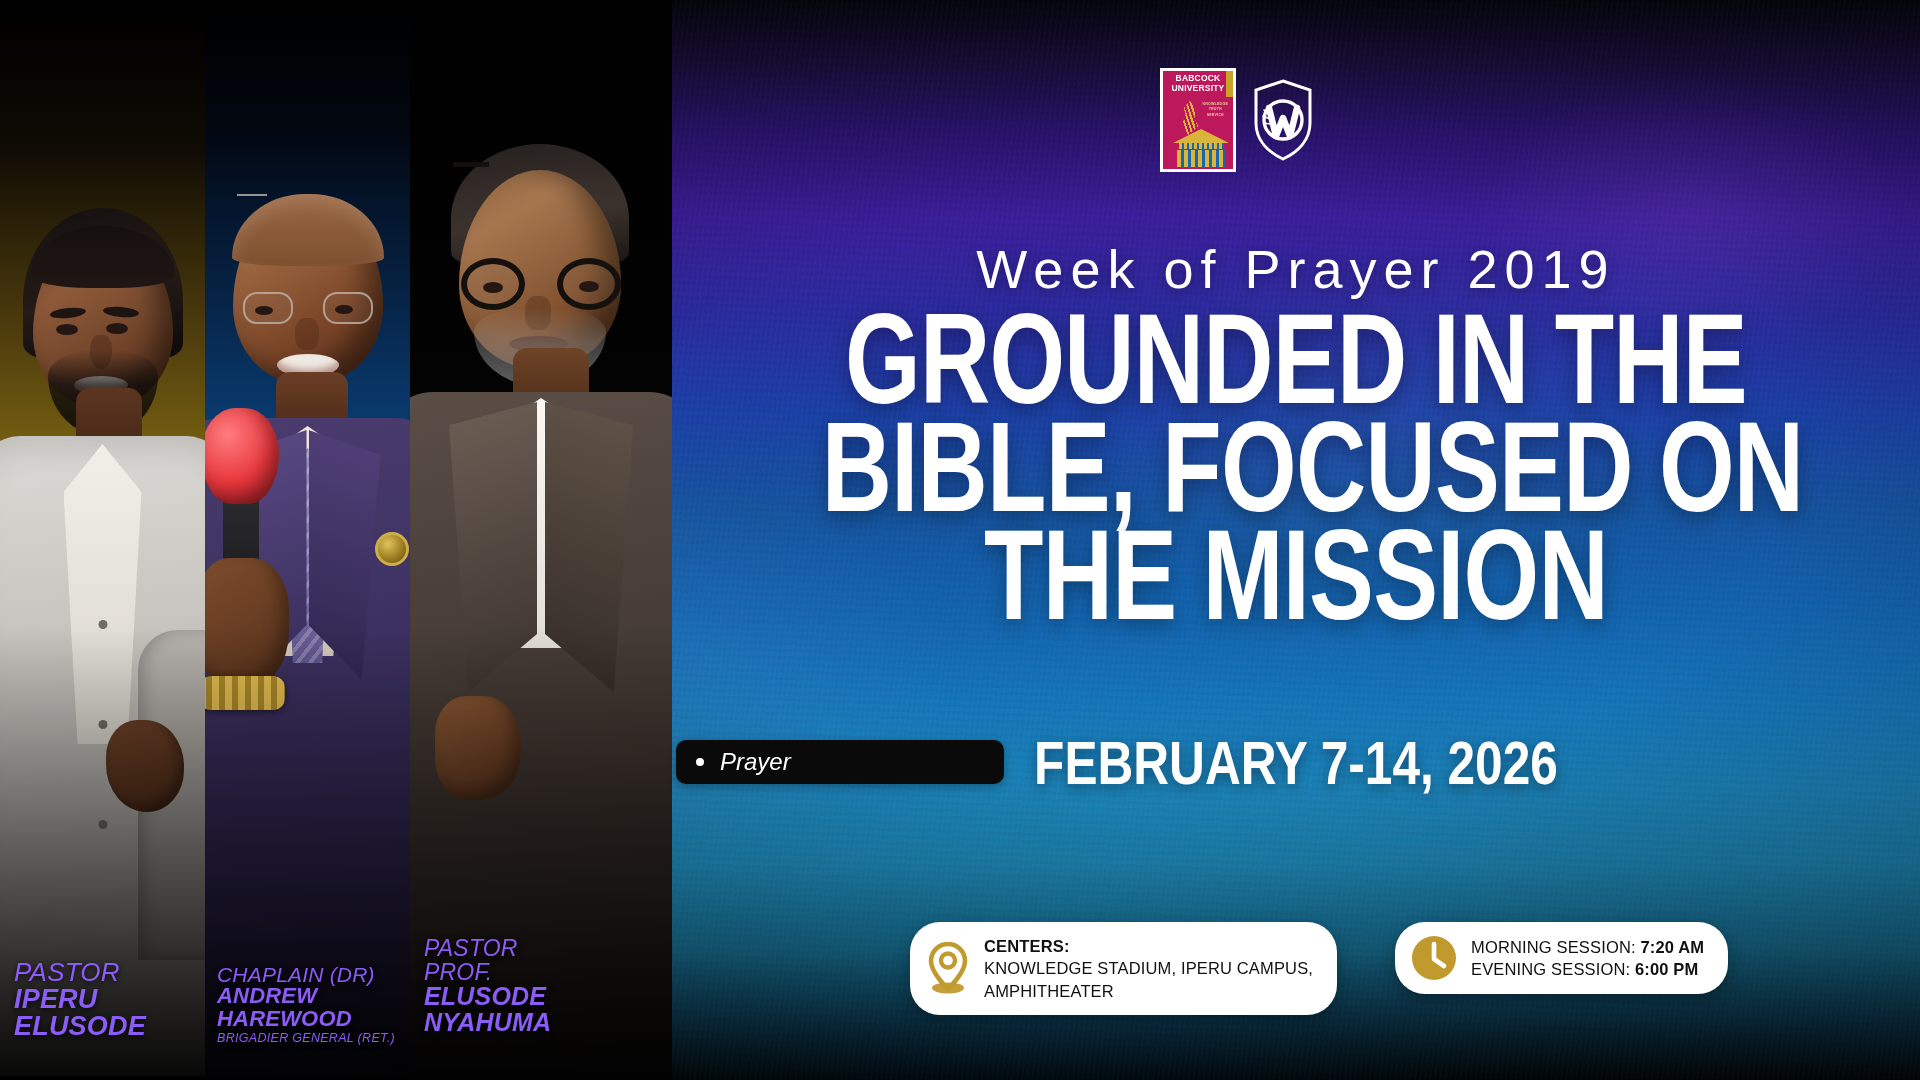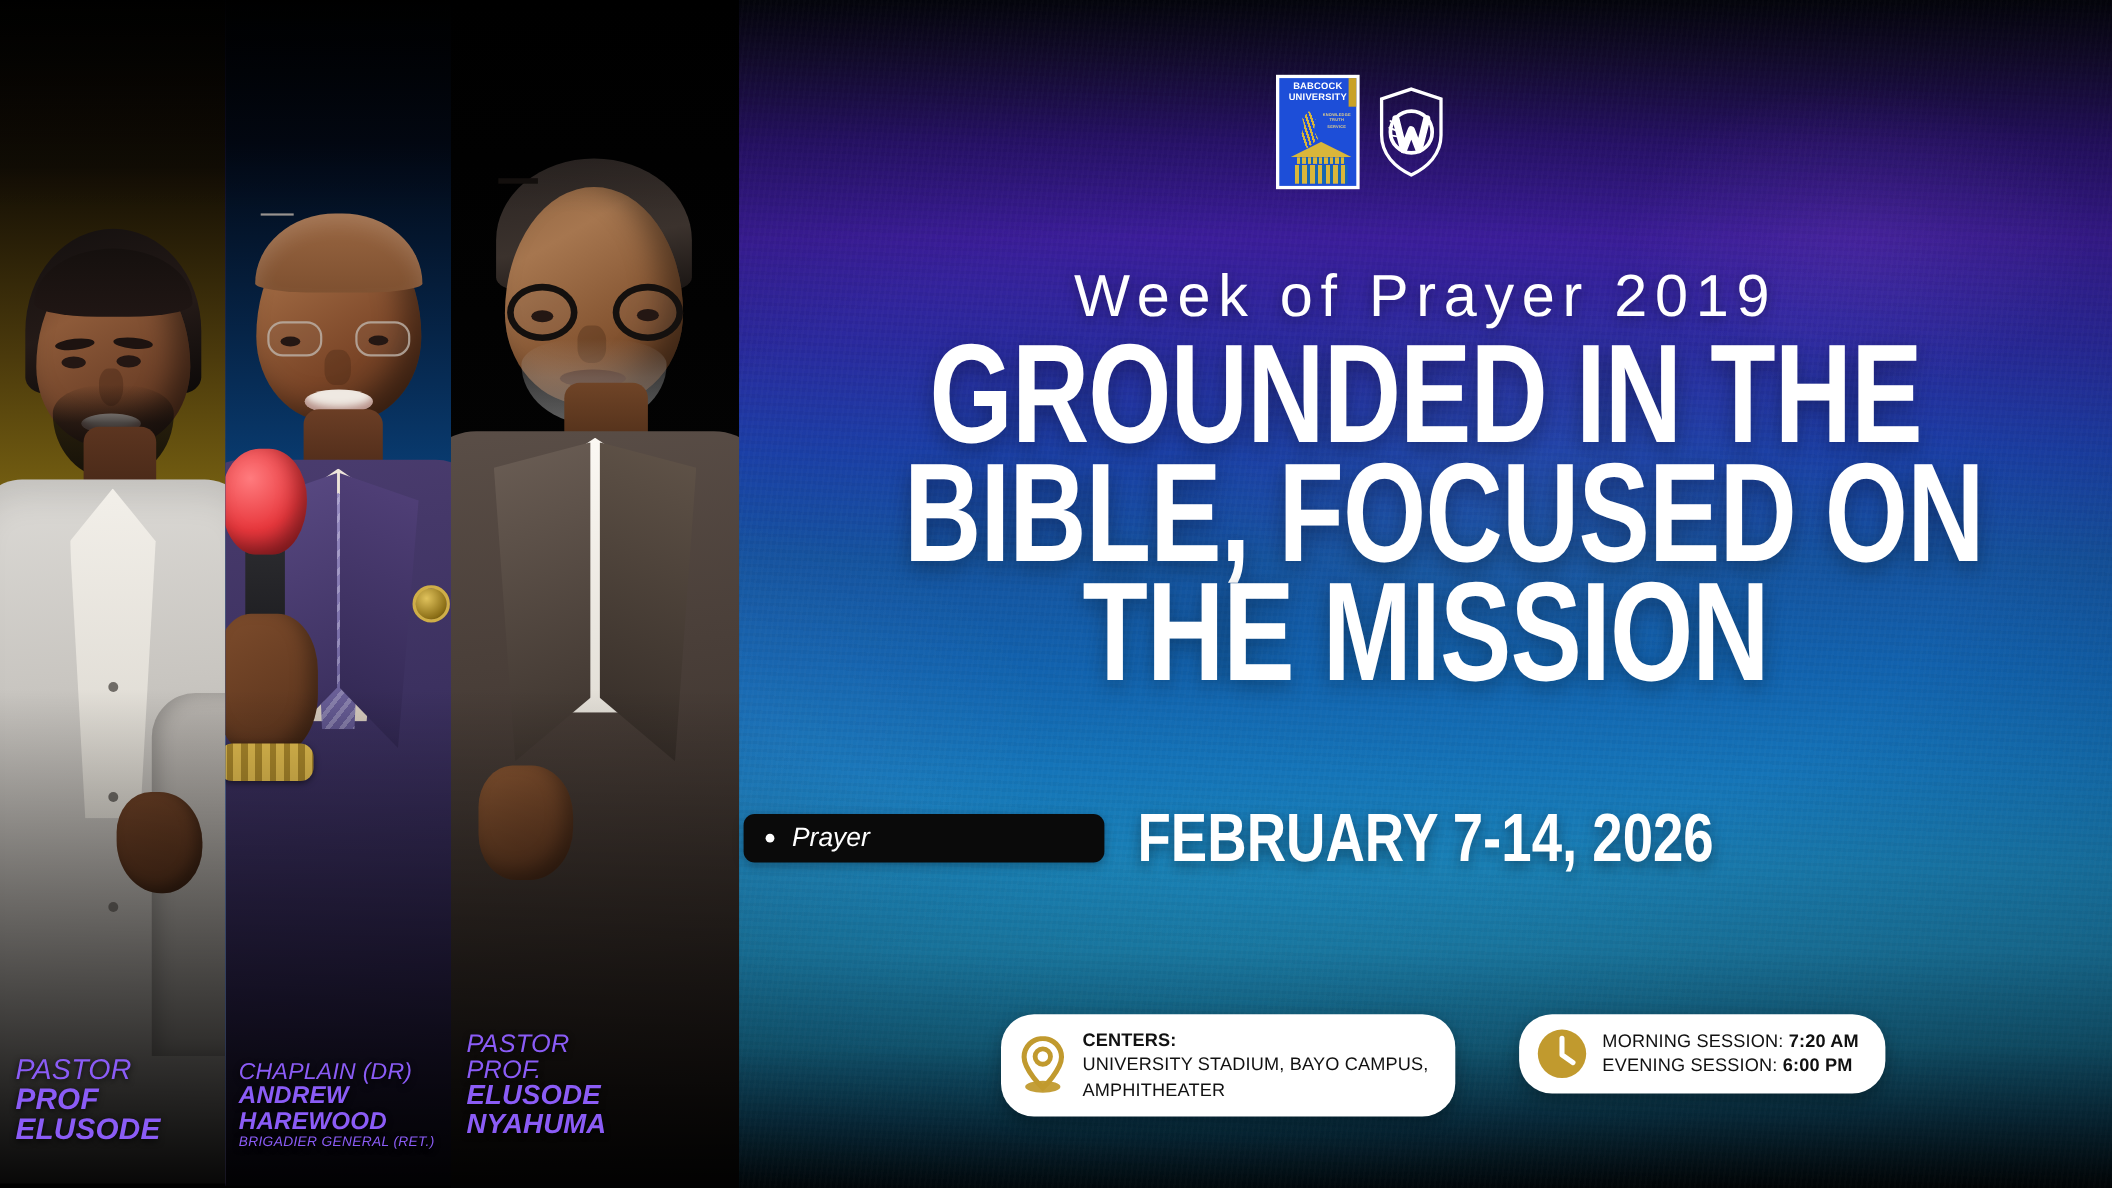--- a/index.html
+++ b/index.html
@@ -256,21 +256,21 @@
   .logos {
     position:absolute; top:68px; left:1160px;
     display:flex; align-items:center; gap:16px; z-index:6;
   }
   .bu-logo {
     width:76px; height:104px;
     background:#fff; padding:3px;
     display:flex; flex-direction:column;
   }
   .bu-inner {
-    flex:1; background:#1d4ed8; position:relative;
+    flex:1; background:#be185d; position:relative;
     display:flex; flex-direction:column; align-items:flex-start;
   }
   .bu-gold-bar {
     position:absolute; right:0; top:0; width:7px; height:26px; background:#c9a227;
   }
   .bu-name {
     width:100%; text-align:center; color:#fff;
     font-weight:700; letter-spacing:.2px; padding-top:3px;
     font-size:8.5px; line-height:1.12;
   }
@@ -459,21 +459,21 @@
         <div class="hand"></div>
       </div>
       <div class="panel-shade"></div>
     </div>
   </div>
 
   <div class="names">
 
     <div class="nameblock nb1" style="display:flex;flex-direction:column;justify-content:flex-end;">
       <div class="ntitle">PASTOR</div>
-      <div class="nmain">PROF</div>
+      <div class="nmain">IPERU</div>
       <div class="nmain">ELUSODE</div>
     </div>
 
     <div class="nameblock nb2" style="display:flex;flex-direction:column;justify-content:flex-end;">
       <div class="ntitle">CHAPLAIN (DR)</div>
       <div class="nmain">ANDREW</div>
       <div class="nmain">HAREWOOD</div>
       <div class="nsub">BRIGADIER GENERAL (RET.)</div>
     </div>
 
@@ -540,21 +540,21 @@
     <div class="card">
       <div class="ico pin-ico">
         <svg viewBox="0 0 44 52" aria-hidden="true">
           <ellipse cx="22" cy="46" rx="16" ry="5.5" fill="#c19a2e" opacity="0.95"></ellipse>
           <path d="M22 2 C12.6 2 5 9.6 5 19 C5 31 22 47 22 47 C22 47 39 31 39 19 C39 9.6 31.4 2 22 2 Z" fill="none" stroke="#c19a2e" stroke-width="4.6"></path>
           <circle cx="22" cy="18.5" r="7" fill="none" stroke="#c19a2e" stroke-width="4.4"></circle>
         </svg>
       </div>
       <div class="lines">
         <div class="b">CENTERS:</div>
-        <div>UNIVERSITY STADIUM, BAYO CAMPUS,</div>
+        <div>KNOWLEDGE STADIUM, IPERU CAMPUS,</div>
         <div>AMPHITHEATER</div>
       </div>
     </div>
 
     <div class="card">
       <div class="ico clock-ico">
         <svg viewBox="0 0 46 46" aria-hidden="true">
           <circle cx="23" cy="23" r="22" fill="#c19a2e"></circle>
           <path d="M23 9 V24 L33 31" fill="none" stroke="#ffffff" stroke-width="4.6" stroke-linecap="round" stroke-linejoin="round"></path>
         </svg>

